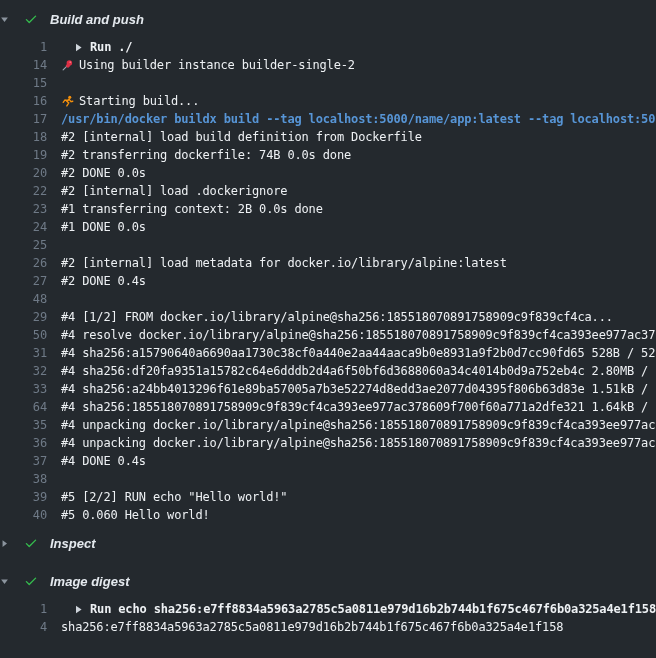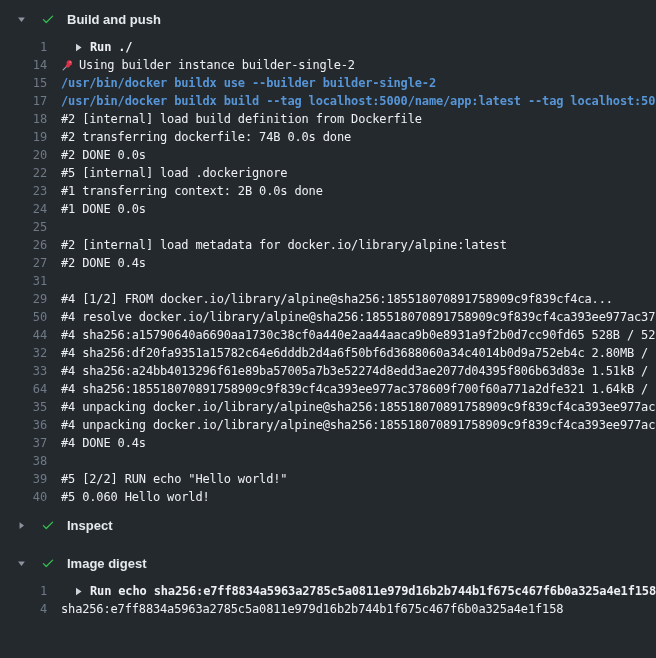--- a/index.html
+++ b/index.html
@@ -12,23 +12,23 @@
   }
   #log-root {
     width: 656px;
     height: 658px;
     overflow: hidden;
   }
   .section-header {
     height: 38px;
     display: flex;
     align-items: center;
-    padding-left: 17px;
     cursor: pointer;
     box-sizing: border-box;
+    font-style: italic;
   }
   .chevron {
     width: 11px;
     height: 11px;
     flex: none;
     display: inline-flex;
     align-items: center;
   }
   .chevron svg { width: 9px; height: 9px; }
   .status-check {
@@ -114,35 +114,43 @@
       <div class="lines">
         <div class="line"><span class="num">1</span><span class="content group"><span class="group-arrow"><svg viewBox="0 0 16 16">
                 <path fill="#ced4db" d="M3.5 1.5v13l10-6.5z"></path>
               </svg></span><span class="group-text">Run ./</span></span></div>
         <div class="line"><span class="num">14</span><span class="content text"><span class="line-icon"><svg viewBox="0 0 16 16">
                 <path d="M7 9 L2.6 13.4" stroke="#9aa6b2" stroke-width="1.4" stroke-linecap="round"></path>
                 <rect x="6.4" y="5.9" width="4.4" height="4.4" rx="1" transform="rotate(45 8.6 8.1)" fill="#dd2f45"></rect>
                 <circle cx="10.3" cy="5" r="3.4" fill="#dd2f45"></circle>
                 <circle cx="11.4" cy="3.9" r="1.1" fill="#f4717f"></circle>
               </svg></span><span class="log-text">Using builder instance builder-single-2</span></span></div>
-        <div class="line"><span class="num">15</span><span class="content command"><span class="log-text">/usr/bin/docker buildx use --builder builder-single-2</span></span></div>
+        <div class="line"><span class="num">15</span></div>
+        <div class="line"><span class="num">16</span><span class="content text"><span class="line-icon"><svg viewBox="0 0 16 16">
+                <circle cx="10.8" cy="2.9" r="1.9" fill="#f4900c"></circle>
+                <g fill="none" stroke="#f4900c" stroke-width="1.7" stroke-linecap="round">
+                  <path d="M9.8 5.2 L7.2 7.6 L9.5 9.7 L7.2 13.5"></path>
+                  <path d="M9.9 5.4 L12.4 8.3 L14.5 7.7"></path>
+                  <path d="M8.7 6.6 L4.9 6.1 L2.7 9"></path>
+                </g>
+              </svg></span><span class="log-text">Starting build...</span></span></div>
         <div class="line"><span class="num">17</span><span class="content command"><span class="log-text">/usr/bin/docker buildx build --tag localhost:5000/name/app:latest --tag localhost:500</span></span></div>
         <div class="line"><span class="num">18</span><span class="content text"><span class="log-text">#2 [internal] load build definition from Dockerfile</span></span></div>
         <div class="line"><span class="num">19</span><span class="content text"><span class="log-text">#2 transferring dockerfile: 74B 0.0s done</span></span></div>
         <div class="line"><span class="num">20</span><span class="content text"><span class="log-text">#2 DONE 0.0s</span></span></div>
-        <div class="line"><span class="num">22</span><span class="content text"><span class="log-text">#5 [internal] load .dockerignore</span></span></div>
+        <div class="line"><span class="num">22</span><span class="content text"><span class="log-text">#2 [internal] load .dockerignore</span></span></div>
         <div class="line"><span class="num">23</span><span class="content text"><span class="log-text">#1 transferring context: 2B 0.0s done</span></span></div>
         <div class="line"><span class="num">24</span><span class="content text"><span class="log-text">#1 DONE 0.0s</span></span></div>
         <div class="line"><span class="num">25</span><span class="content blank"><span class="log-text"></span></span></div>
         <div class="line"><span class="num">26</span><span class="content text"><span class="log-text">#2 [internal] load metadata for docker.io/library/alpine:latest</span></span></div>
         <div class="line"><span class="num">27</span><span class="content text"><span class="log-text">#2 DONE 0.4s</span></span></div>
-        <div class="line"><span class="num">31</span><span class="content blank"><span class="log-text"></span></span></div>
+        <div class="line"><span class="num">48</span><span class="content blank"><span class="log-text"></span></span></div>
         <div class="line"><span class="num">29</span><span class="content text"><span class="log-text">#4 [1/2] FROM docker.io/library/alpine@sha256:185518070891758909c9f839cf4ca...</span></span></div>
         <div class="line"><span class="num">50</span><span class="content text"><span class="log-text">#4 resolve docker.io/library/alpine@sha256:185518070891758909c9f839cf4ca393ee977ac378609f700f60a771a2dfe321</span></span></div>
-        <div class="line"><span class="num">44</span><span class="content text"><span class="log-text">#4 sha256:a15790640a6690aa1730c38cf0a440e2aa44aaca9b0e8931a9f2b0d7cc90fd65 528B / 528B</span></span></div>
+        <div class="line"><span class="num">31</span><span class="content text"><span class="log-text">#4 sha256:a15790640a6690aa1730c38cf0a440e2aa44aaca9b0e8931a9f2b0d7cc90fd65 528B / 528B</span></span></div>
         <div class="line"><span class="num">32</span><span class="content text"><span class="log-text">#4 sha256:df20fa9351a15782c64e6dddb2d4a6f50bf6d3688060a34c4014b0d9a752eb4c 2.80MB / 2.80MB</span></span></div>
         <div class="line"><span class="num">33</span><span class="content text"><span class="log-text">#4 sha256:a24bb4013296f61e89ba57005a7b3e52274d8edd3ae2077d04395f806b63d83e 1.51kB / 1.51kB</span></span></div>
         <div class="line"><span class="num">64</span><span class="content text"><span class="log-text">#4 sha256:185518070891758909c9f839cf4ca393ee977ac378609f700f60a771a2dfe321 1.64kB / 1.64kB</span></span></div>
         <div class="line"><span class="num">35</span><span class="content text"><span class="log-text">#4 unpacking docker.io/library/alpine@sha256:185518070891758909c9f839cf4ca393ee977ac378609f700f60a771a2dfe321</span></span></div>
         <div class="line"><span class="num">36</span><span class="content text"><span class="log-text">#4 unpacking docker.io/library/alpine@sha256:185518070891758909c9f839cf4ca393ee977ac378609f700f60a771a2dfe321</span></span></div>
         <div class="line"><span class="num">37</span><span class="content text"><span class="log-text">#4 DONE 0.4s</span></span></div>
         <div class="line"><span class="num">38</span><span class="content blank"><span class="log-text"></span></span></div>
         <div class="line"><span class="num">39</span><span class="content text"><span class="log-text">#5 [2/2] RUN echo "Hello world!"</span></span></div>
         <div class="line"><span class="num">40</span><span class="content text"><span class="log-text">#5 0.060 Hello world!</span></span></div>
       </div>

